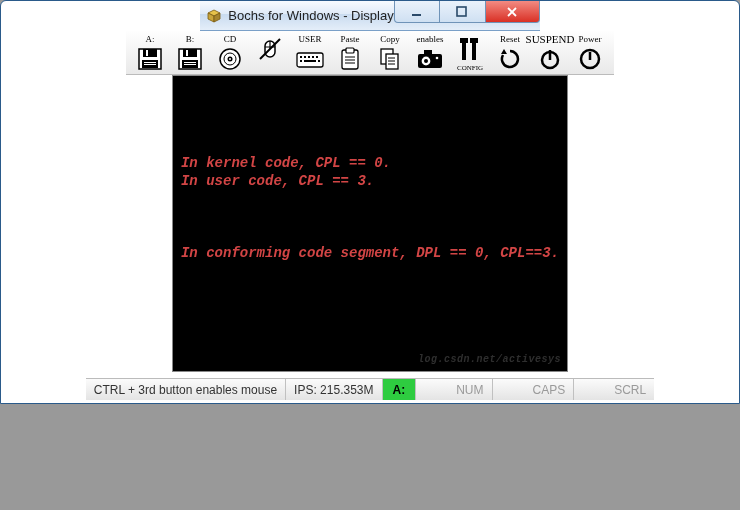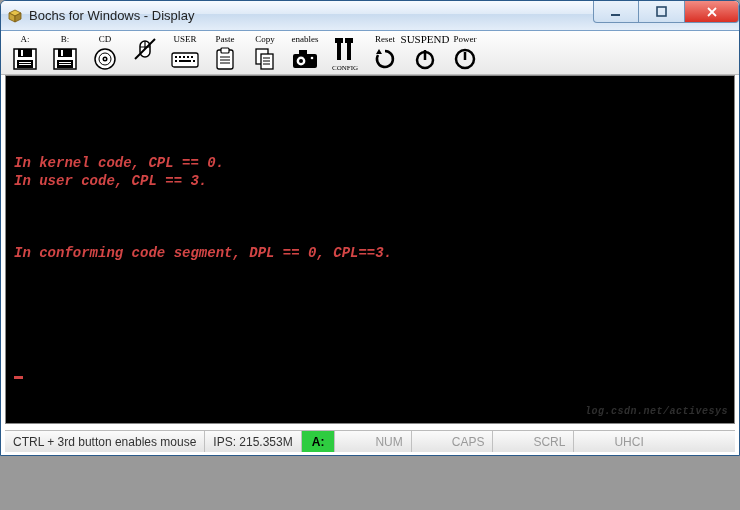--- a/index.html
+++ b/index.html
@@ -5,27 +5,28 @@
   * { box-sizing: border-box; margin: 0; padding: 0; }
   body {
     width: 740px;
     height: 510px;
     font-family: "Segoe UI", Tahoma, sans-serif;
     background: #999;
     overflow: hidden;
   }
   .window {
     width: 740px;
-    height: 456px;
+    height: 404px;
     border: 1px solid #2a5a8a;
     border-radius: 6px 6px 0 0;
     background: #fff;
     display: flex;
     flex-direction: column;
     overflow: hidden;
+    align-items: center;
   }
   .titlebar {
     height: 30px;
     background: linear-gradient(to bottom, #f7fbff 0%, #dfeaf7 45%, #c9dbef 46%, #e4eef9 100%);
     display: flex;
     align-items: center;
     padding: 0 0 0 6px;
     border-bottom: 1px solid #7aa0c8;
   }
   .titlebar .app-icon {
@@ -354,16 +355,15 @@
 
 </span><span class="cursor" style="left:8px; top:300px;"></span><span class="watermark">log.csdn.net/activesys</span></div>
 
   <div class="statusbar">
     <div class="status-cell">CTRL + 3rd button enables mouse</div>
     <div class="status-cell">IPS: 215.353M</div>
     <div class="status-cell drive">A:</div>
     <div class="status-cell dim">NUM</div>
     <div class="status-cell dim">CAPS</div>
     <div class="status-cell dim">SCRL</div>
-    <div class="status-cell dim">UHCI</div>
   </div>
 
 </div>
 
 </body></html>

